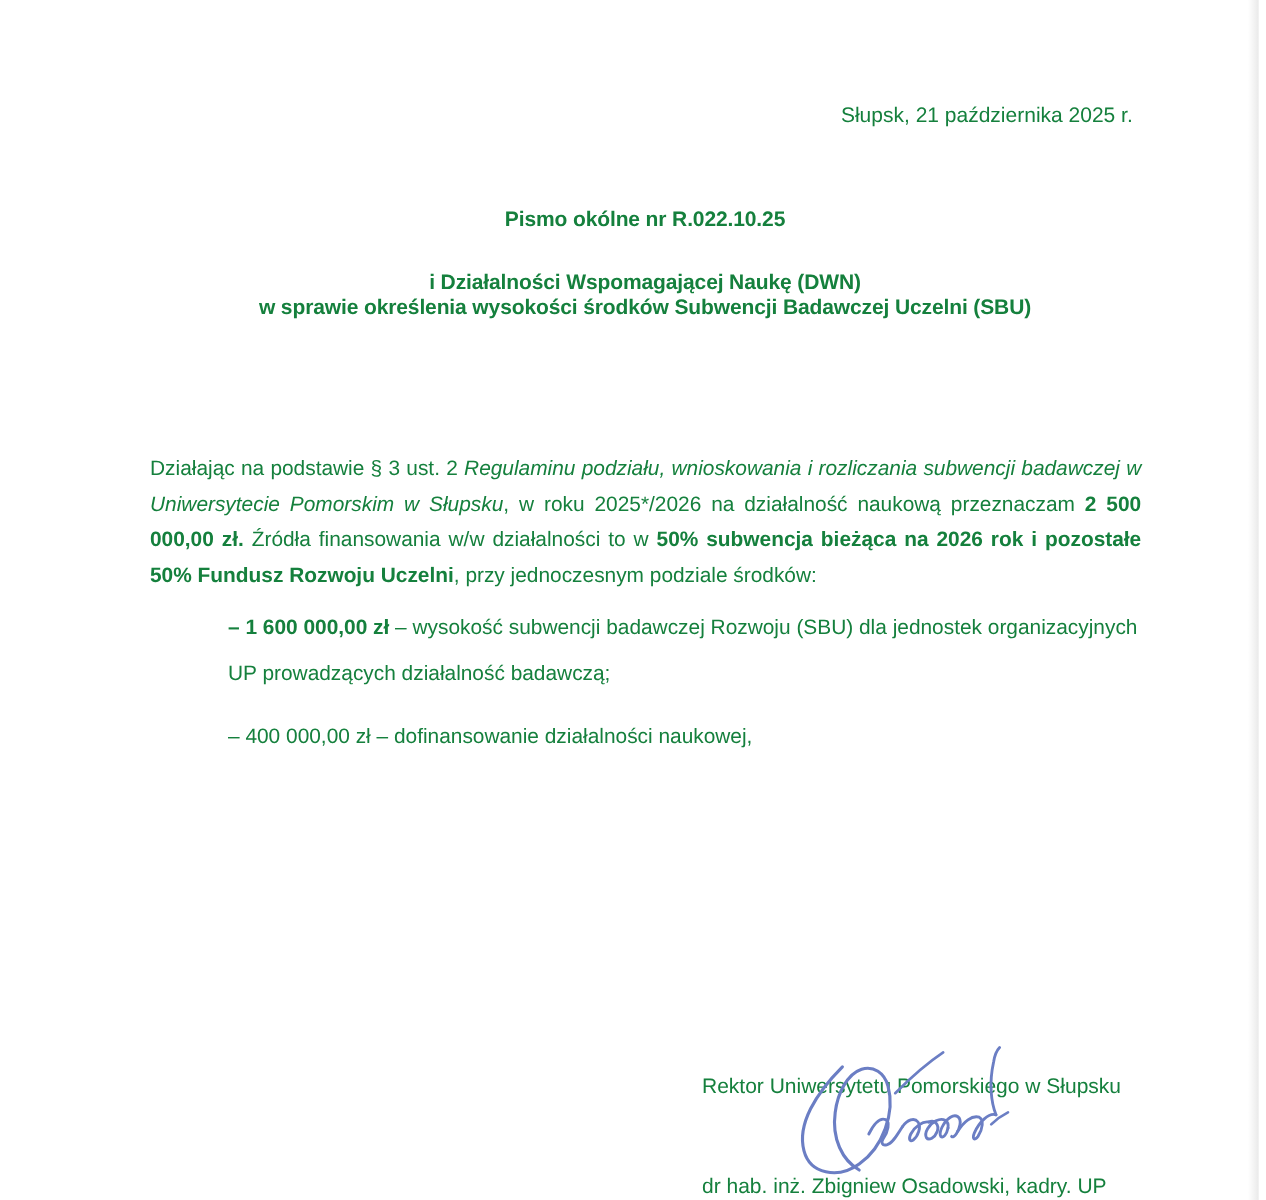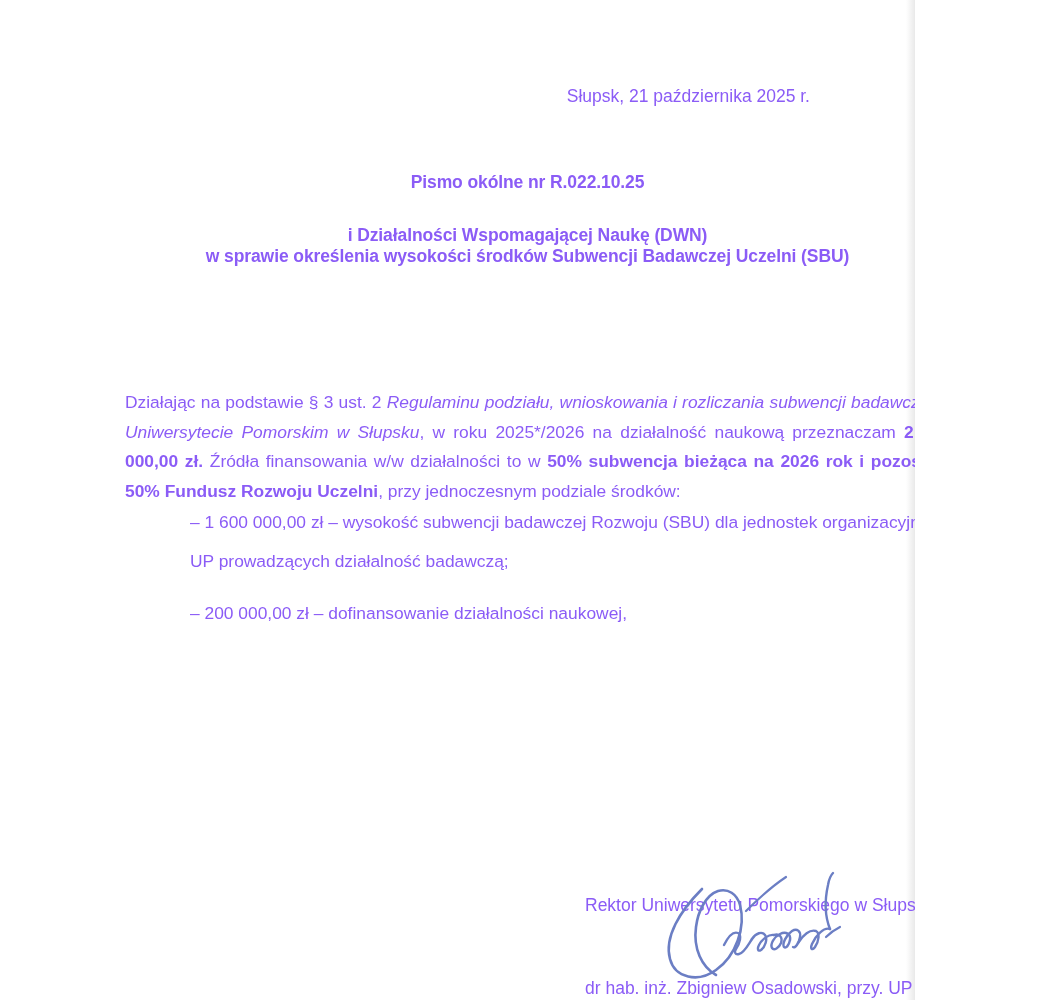--- a/index.html
+++ b/index.html
@@ -2,26 +2,26 @@
 <html lang="pl"><head>
 <meta charset="utf-8">
 <style>
   html, body {
     margin: 0;
     padding: 0;
     background: #ffffff;
   }
   .page {
     position: relative;
-    width: 915px;
+    width: 1049px;
     height: 1000px;
     background: #ffffff;
     overflow: hidden;
     font-family: "Liberation Sans", sans-serif;
-    color: #8b5cf6;
+    color: #15803d;
     -webkit-font-smoothing: antialiased;
   }
   
   .scan-edge {
     position: absolute;
     top: 0;
     right: 0;
     width: 9px;
     height: 100%;
     background: linear-gradient(to right, #ffffff 0%, #f3f3f3 55%, #e9e9e9 100%);
@@ -32,35 +32,35 @@
     top: 84px;
     right: 105px;
     font-size: 17.5px;
     line-height: 24px;
     white-space: nowrap;
   }
 
   .title-block {
     position: absolute;
     top: 172px;
-    left: 115px;
+    left: 125px;
     width: 825px;
     text-align: center;
   }
   .title-line {
     font-weight: bold;
     font-size: 17.5px;
     letter-spacing: -0.1px;
   }
   .title-line.t1 { margin-bottom: 32px; }
   .title-line.t2 { margin-bottom: 25px; }
 
   .body-block {
     position: absolute;
-    top: 388px;
+    top: 376px;
     left: 125px;
     width: 826px;
   }
   .para {
     text-align: justify;
     text-justify: inter-word;
     font-size: 17.4px;
     line-height: 29.5px;
     margin: 0;
   }
@@ -73,21 +73,21 @@
     left: 190px;
     width: 770px;
   }
   .list-item {
     font-size: 17.4px;
     line-height: 21px;
     margin-bottom: 22px;
     white-space: normal;
   }
   .list-item:last-child { margin-bottom: 0; }
-  .list-item b { font-weight: normal; }
+  .list-item b { font-weight: bold; }
   .list-item.wrap { line-height: 39px; }
 
   .sign-block {
     position: absolute;
     top: 893px;
     left: 585px;
     width: 420px;
   }
   .sign-role {
     font-size: 17.5px;
@@ -133,21 +133,21 @@
   </div>
 
   <div class="list-block">
 
     <div class="list-item wrap">
       <b>– 1 600 000,00 zł</b><span> – wysokość subwencji badawczej Rozwoju (SBU) dla jednostek organizacyjnych UP prowadzących działalność badawczą;</span>
     </div>
 
 
     <div class="list-item">
-      <span>– 200 000,00 zł – dofinansowanie działalności naukowej,</span>
+      <span>– 400 000,00 zł – dofinansowanie działalności naukowej,</span>
     </div>
 
 
 
   </div>
 
   <div class="sign-block">
     <div class="sign-role">Rektor Uniwersytetu Pomorskiego w Słupsku</div>
 
     <svg class="signature-ink" viewBox="0 0 260 130">
@@ -157,16 +157,16 @@
         <path d="M112 68 C 116 62, 122 60, 125 64 C 128 68, 125 76, 121 79 C 118 81, 117 78, 119 74 C 122 68, 129 63, 134 64" stroke-width="2.4"></path>
         <path d="M134 64 C 139 62, 143 66, 141 72 C 139 77, 134 80, 132 77 C 130 73, 134 66, 140 63 C 146 60, 151 63, 150 69" stroke-width="2.4"></path>
         <path d="M150 69 C 149 74, 146 78, 144 76 C 142 73, 146 64, 152 60 C 157 57, 161 60, 160 66 C 159 72, 155 78, 153 76" stroke-width="2.4"></path>
         <path d="M158 72 C 163 64, 170 58, 176 60 C 180 62, 179 70, 175 76 C 172 80, 170 78, 172 73 C 176 64, 184 56, 190 58" stroke-width="2.4"></path>
         <path d="M190 58 C 186 48, 184 32, 188 14 C 189 8, 191 4, 193 2" stroke-width="2.4"></path>
         <path d="M186 66 C 190 62, 196 58, 200 56" stroke-width="2.2"></path>
         <path d="M106 40 C 120 26, 134 14, 146 6" stroke-width="2.2"></path>
       </g>
     </svg>
 
-    <div class="sign-name">dr hab. inż. Zbigniew Osadowski, przy. UP</div>
+    <div class="sign-name">dr hab. inż. Zbigniew Osadowski, kadry. UP</div>
   </div>
 
 </div>
 
 </body></html>

